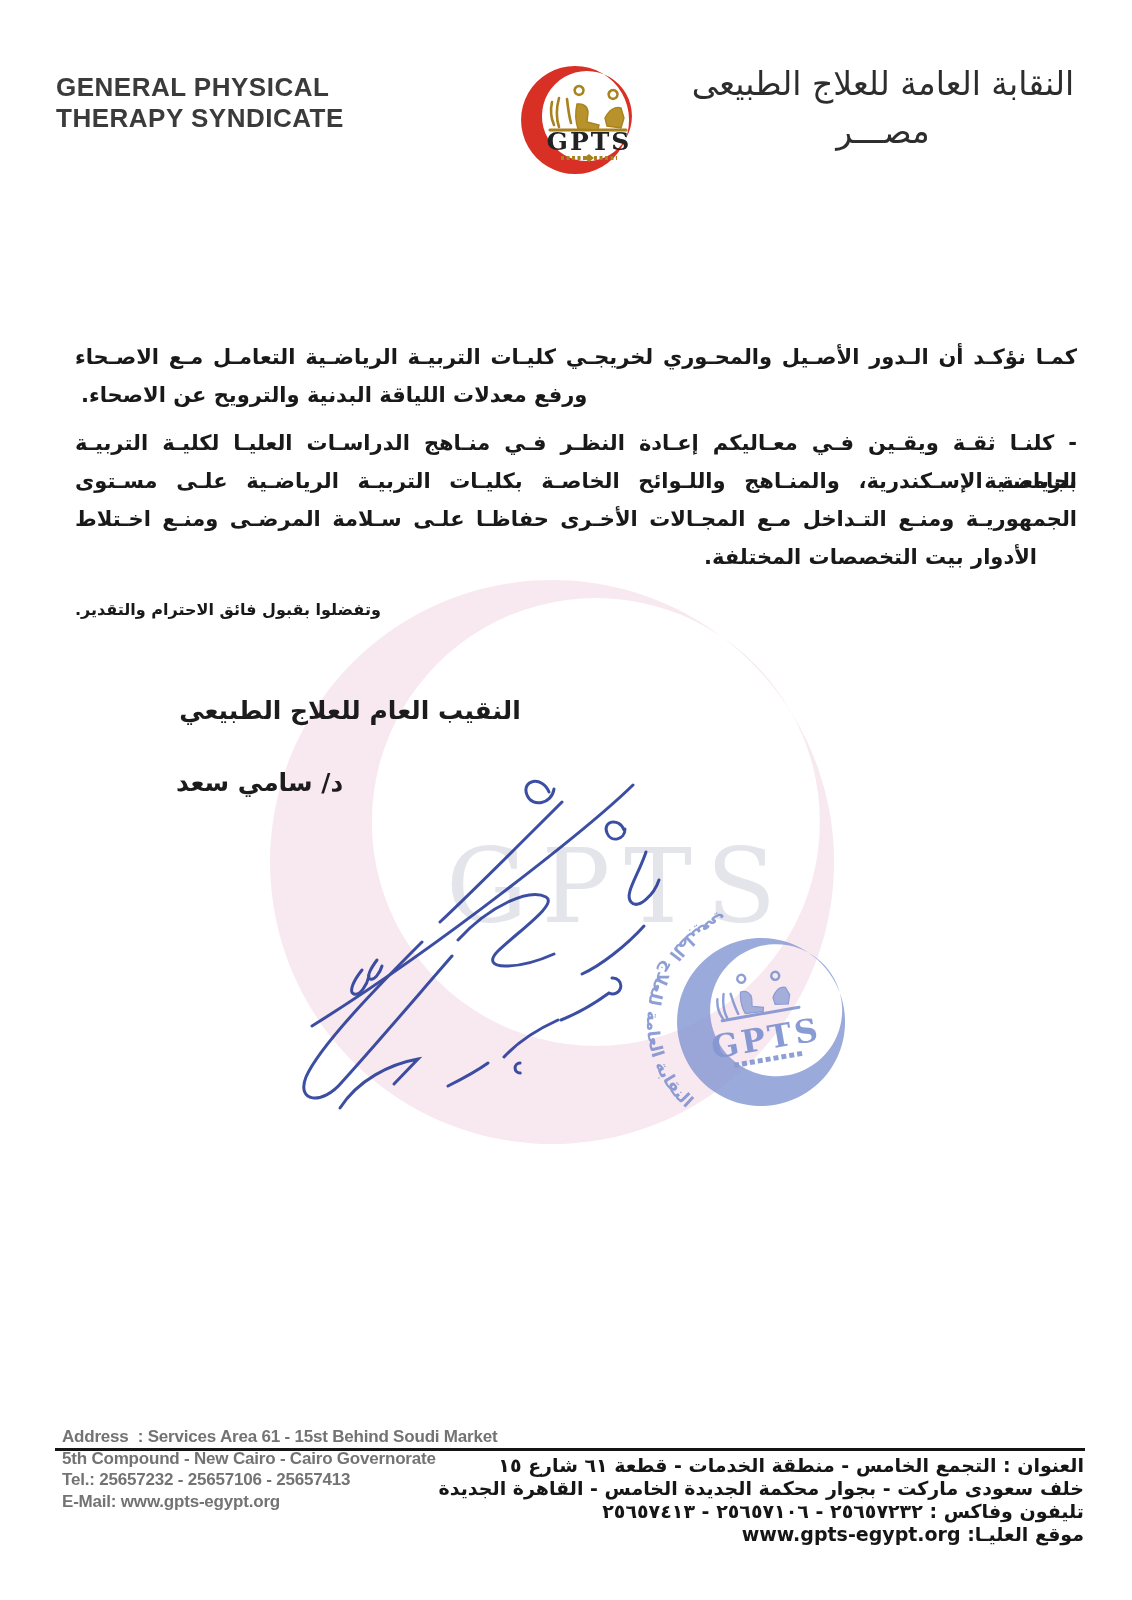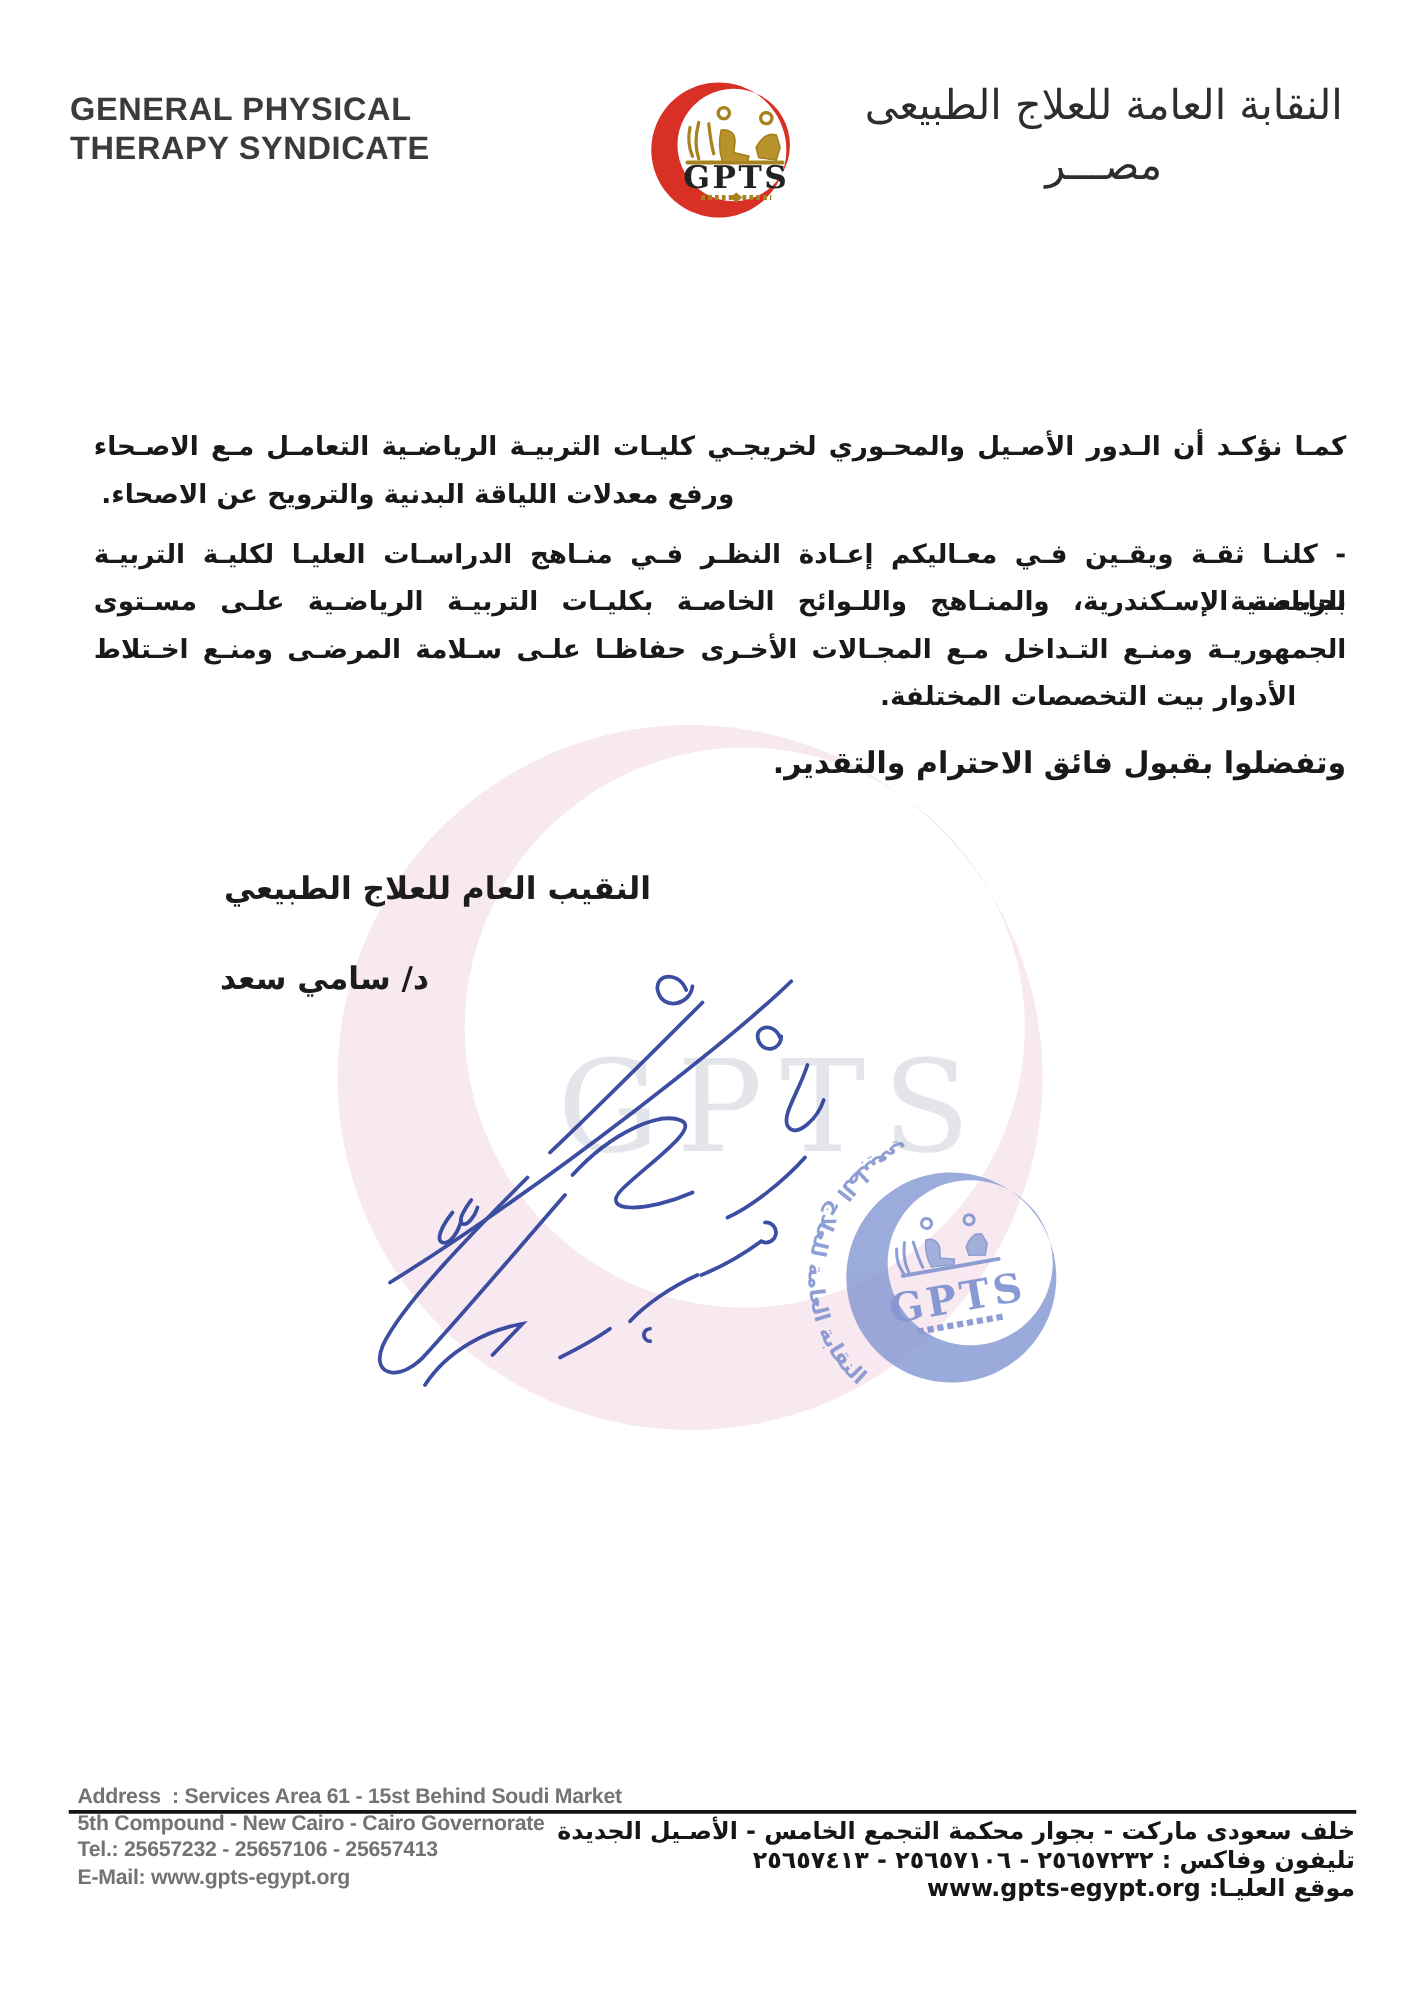--- a/index.html
+++ b/index.html
@@ -15,21 +15,21 @@
              font-weight:normal;font-size:33px;line-height:48px;color:#2d2d2d;z-index:1;}
 
   
   .body-text{position:absolute;left:75px;top:338px;width:1002px;direction:rtl;
              font-weight:bold;font-size:21px;color:#191919;z-index:1;}
   .bline{height:38px;line-height:38px;}
   .just{text-align:justify;text-align-last:justify;}
   .left-end{text-align:left;padding-left:6px;}
   .right-end{text-align:right;padding-right:40px;}
   .p2{margin-top:10px;}
-  .closing{margin-top:14px;text-align:right;font-size:24px;height:40px;line-height:40px;}
+  .closing{margin-top:14px;text-align:left;font-size:16px;height:40px;line-height:40px;}
 
   .sig-title{position:absolute;left:176px;top:696px;width:348px;direction:rtl;text-align:center;
              font-weight:bold;font-size:25px;z-index:1;}
   .sig-name{position:absolute;left:176px;top:768px;width:300px;direction:rtl;text-align:left;
             font-weight:bold;font-size:25px;z-index:1;}
 
   
   .wm-crescent{position:absolute;left:262px;top:572px;z-index:0;}
   .wm-text{position:absolute;left:446px;top:836px;z-index:0;font-family:"DejaVu Serif",serif;
            font-size:102px;line-height:102px;letter-spacing:14px;color:#c9ccd9;opacity:.5;}
@@ -141,18 +141,19 @@
   <div class="footer-rule"></div>
 
   <div class="footer-en">
     <div>Address&nbsp; : Services Area 61 - 15st Behind Soudi Market</div>
     <div>5th Compound - New Cairo - Cairo Governorate</div>
     <div>Tel.: 25657232 - 25657106 - 25657413</div>
     <div>E-Mail: www.gpts-egypt.org</div>
   </div>
 
   <div class="footer-ar">
-    <div>خلف سعودى ماركت - بجوار محكمة التجمع الخامس - الأصـيل الجديدة</div>
+    <div>العنوان : التجمع الخامس - منطقة الخدمات - قطعة ٦١ شارع ١٥</div>
+    <div>خلف سعودى ماركت - بجوار محكمة الجديدة الخامس - القاهرة الجديدة</div>
     <div>تليفون وفاكس : ٢٥٦٥٧٢٣٢ - ٢٥٦٥٧١٠٦ - ٢٥٦٥٧٤١٣</div>
     <div>موقع العليـا: www.gpts-egypt.org</div>
   </div>
 
 </div>
 
 </body></html>

